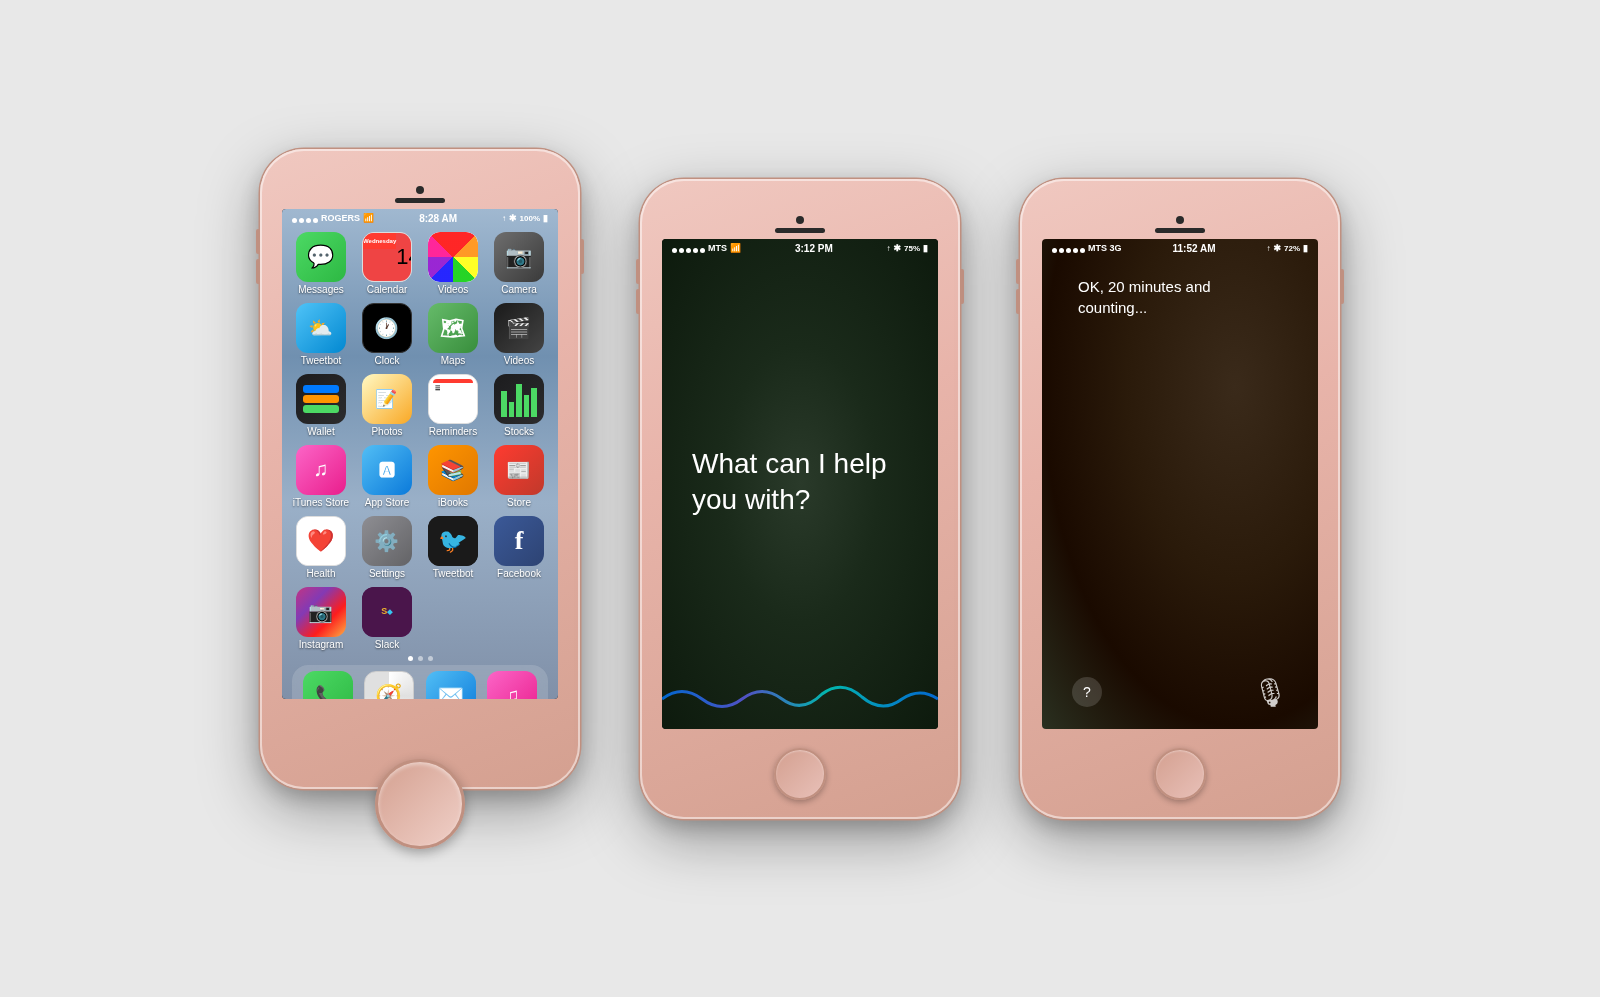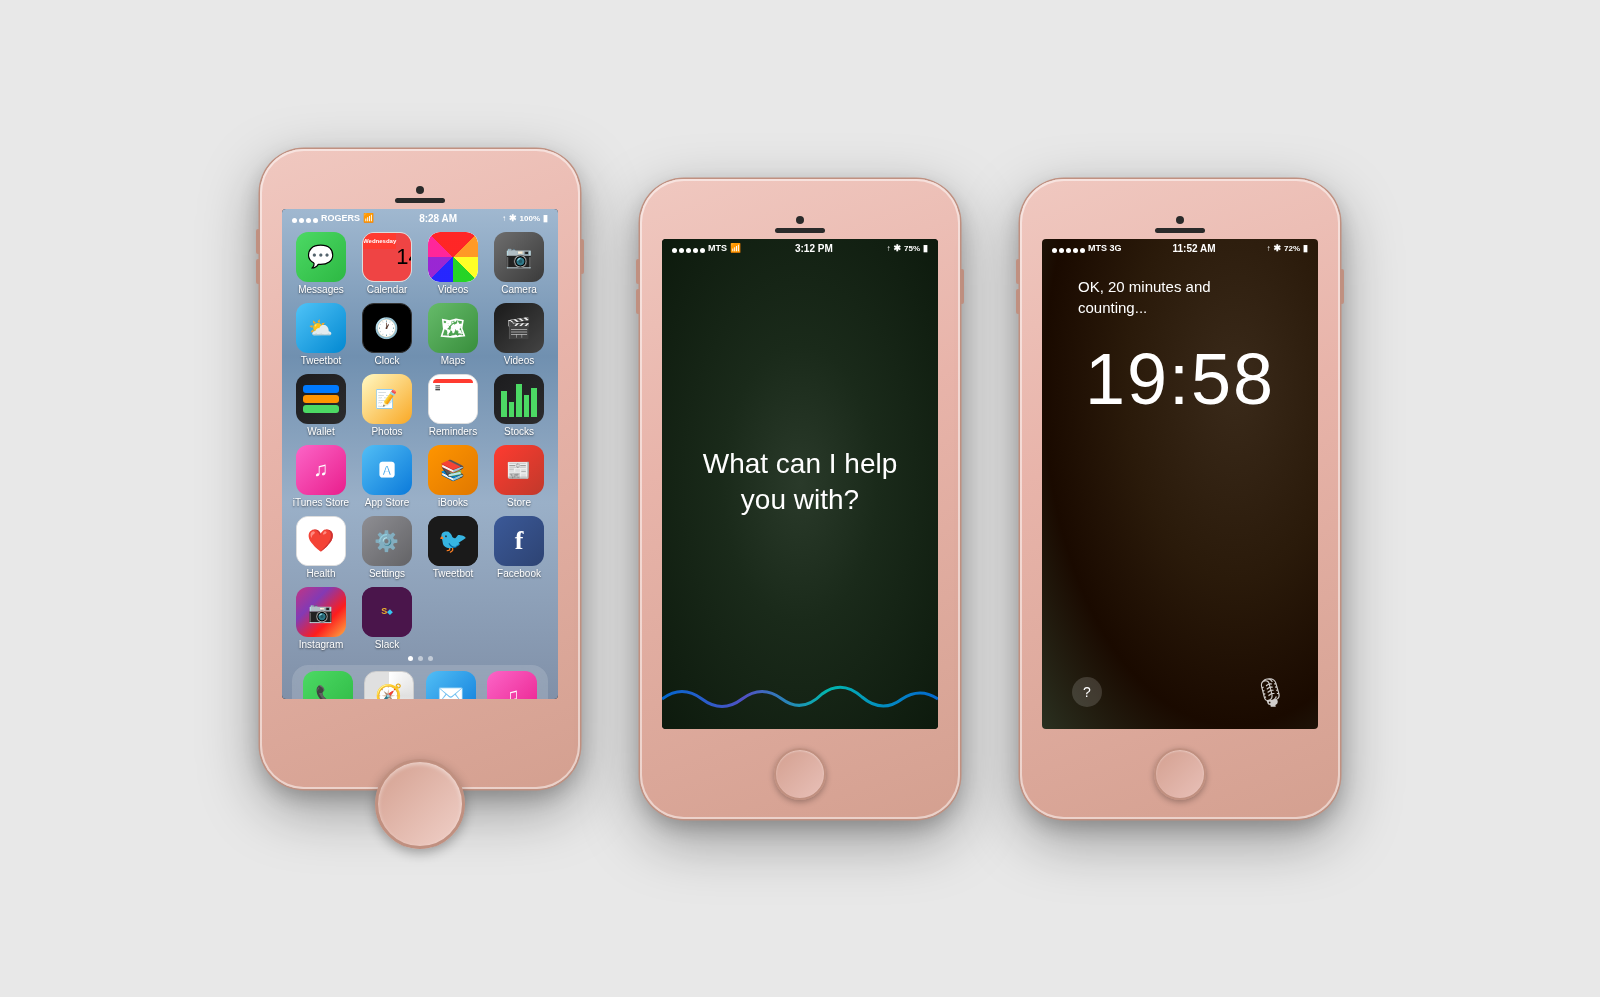--- a/index.html
+++ b/index.html
@@ -240,21 +240,20 @@
     .siri-top-area {
       flex: 1;
       display: flex;
       align-items: center;
       justify-content: center;
       padding: 40px 30px 0;
     }
     .siri-question {
       font-size: 28px;
       color: #fff;
-      text-align: center;
       font-weight: 400;
       line-height: 1.3;
     }
     .siri-wave-area {
       height: 60px;
       display: flex;
       align-items: flex-end;
       justify-content: center;
       padding-bottom: 10px;
     }
@@ -705,21 +704,20 @@
           <div class="status-right">
             <span style="font-size:8px;">↑</span>
             <span style="font-size:9px;">✱</span>
             <span style="font-size:8px;">72%</span>
             <span style="font-size:9px;">▮</span>
           </div>
         </div>
 
         <div class="timer-message">OK, 20 minutes and counting...</div>
 
-        <div class="timer-time">19:58</div>
 
         <div class="timer-bottom-icons">
           <div class="timer-question-btn">?</div>
           <div class="timer-mic-icon">🎙</div>
         </div>
       </div>
     </div>
     <div class="iphone-bottom">
       <div class="home-button"></div>
     </div>

